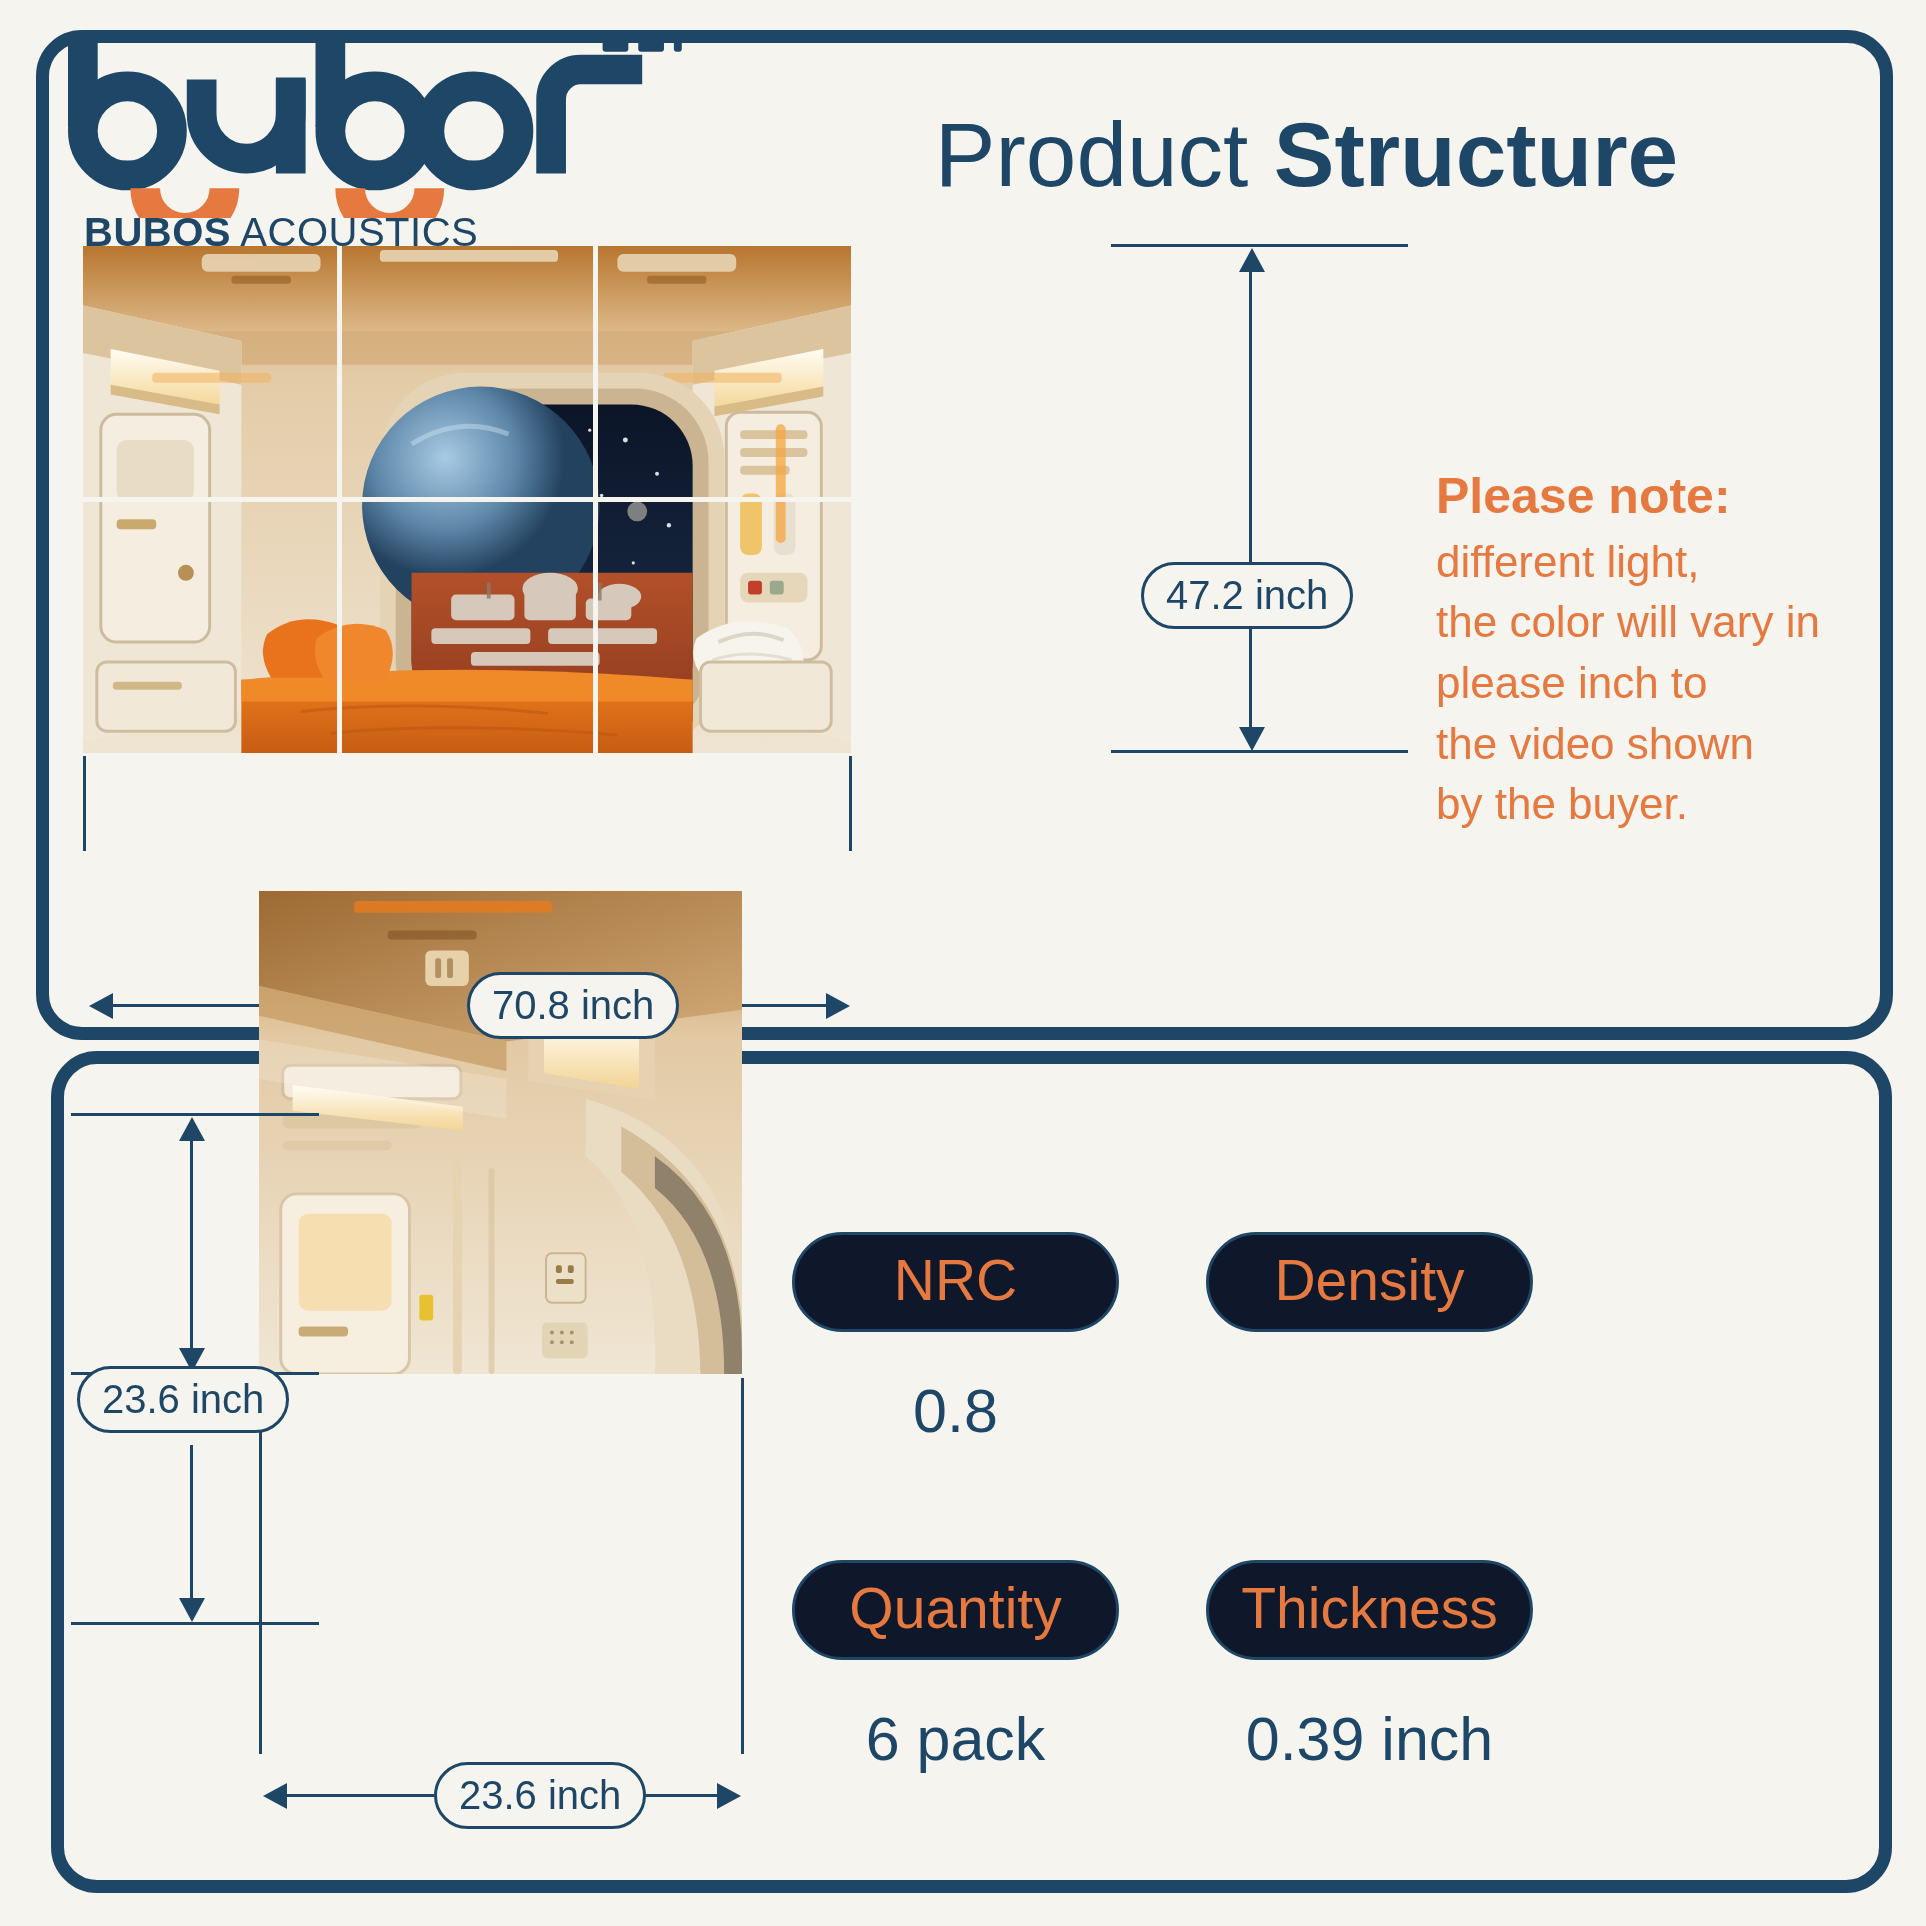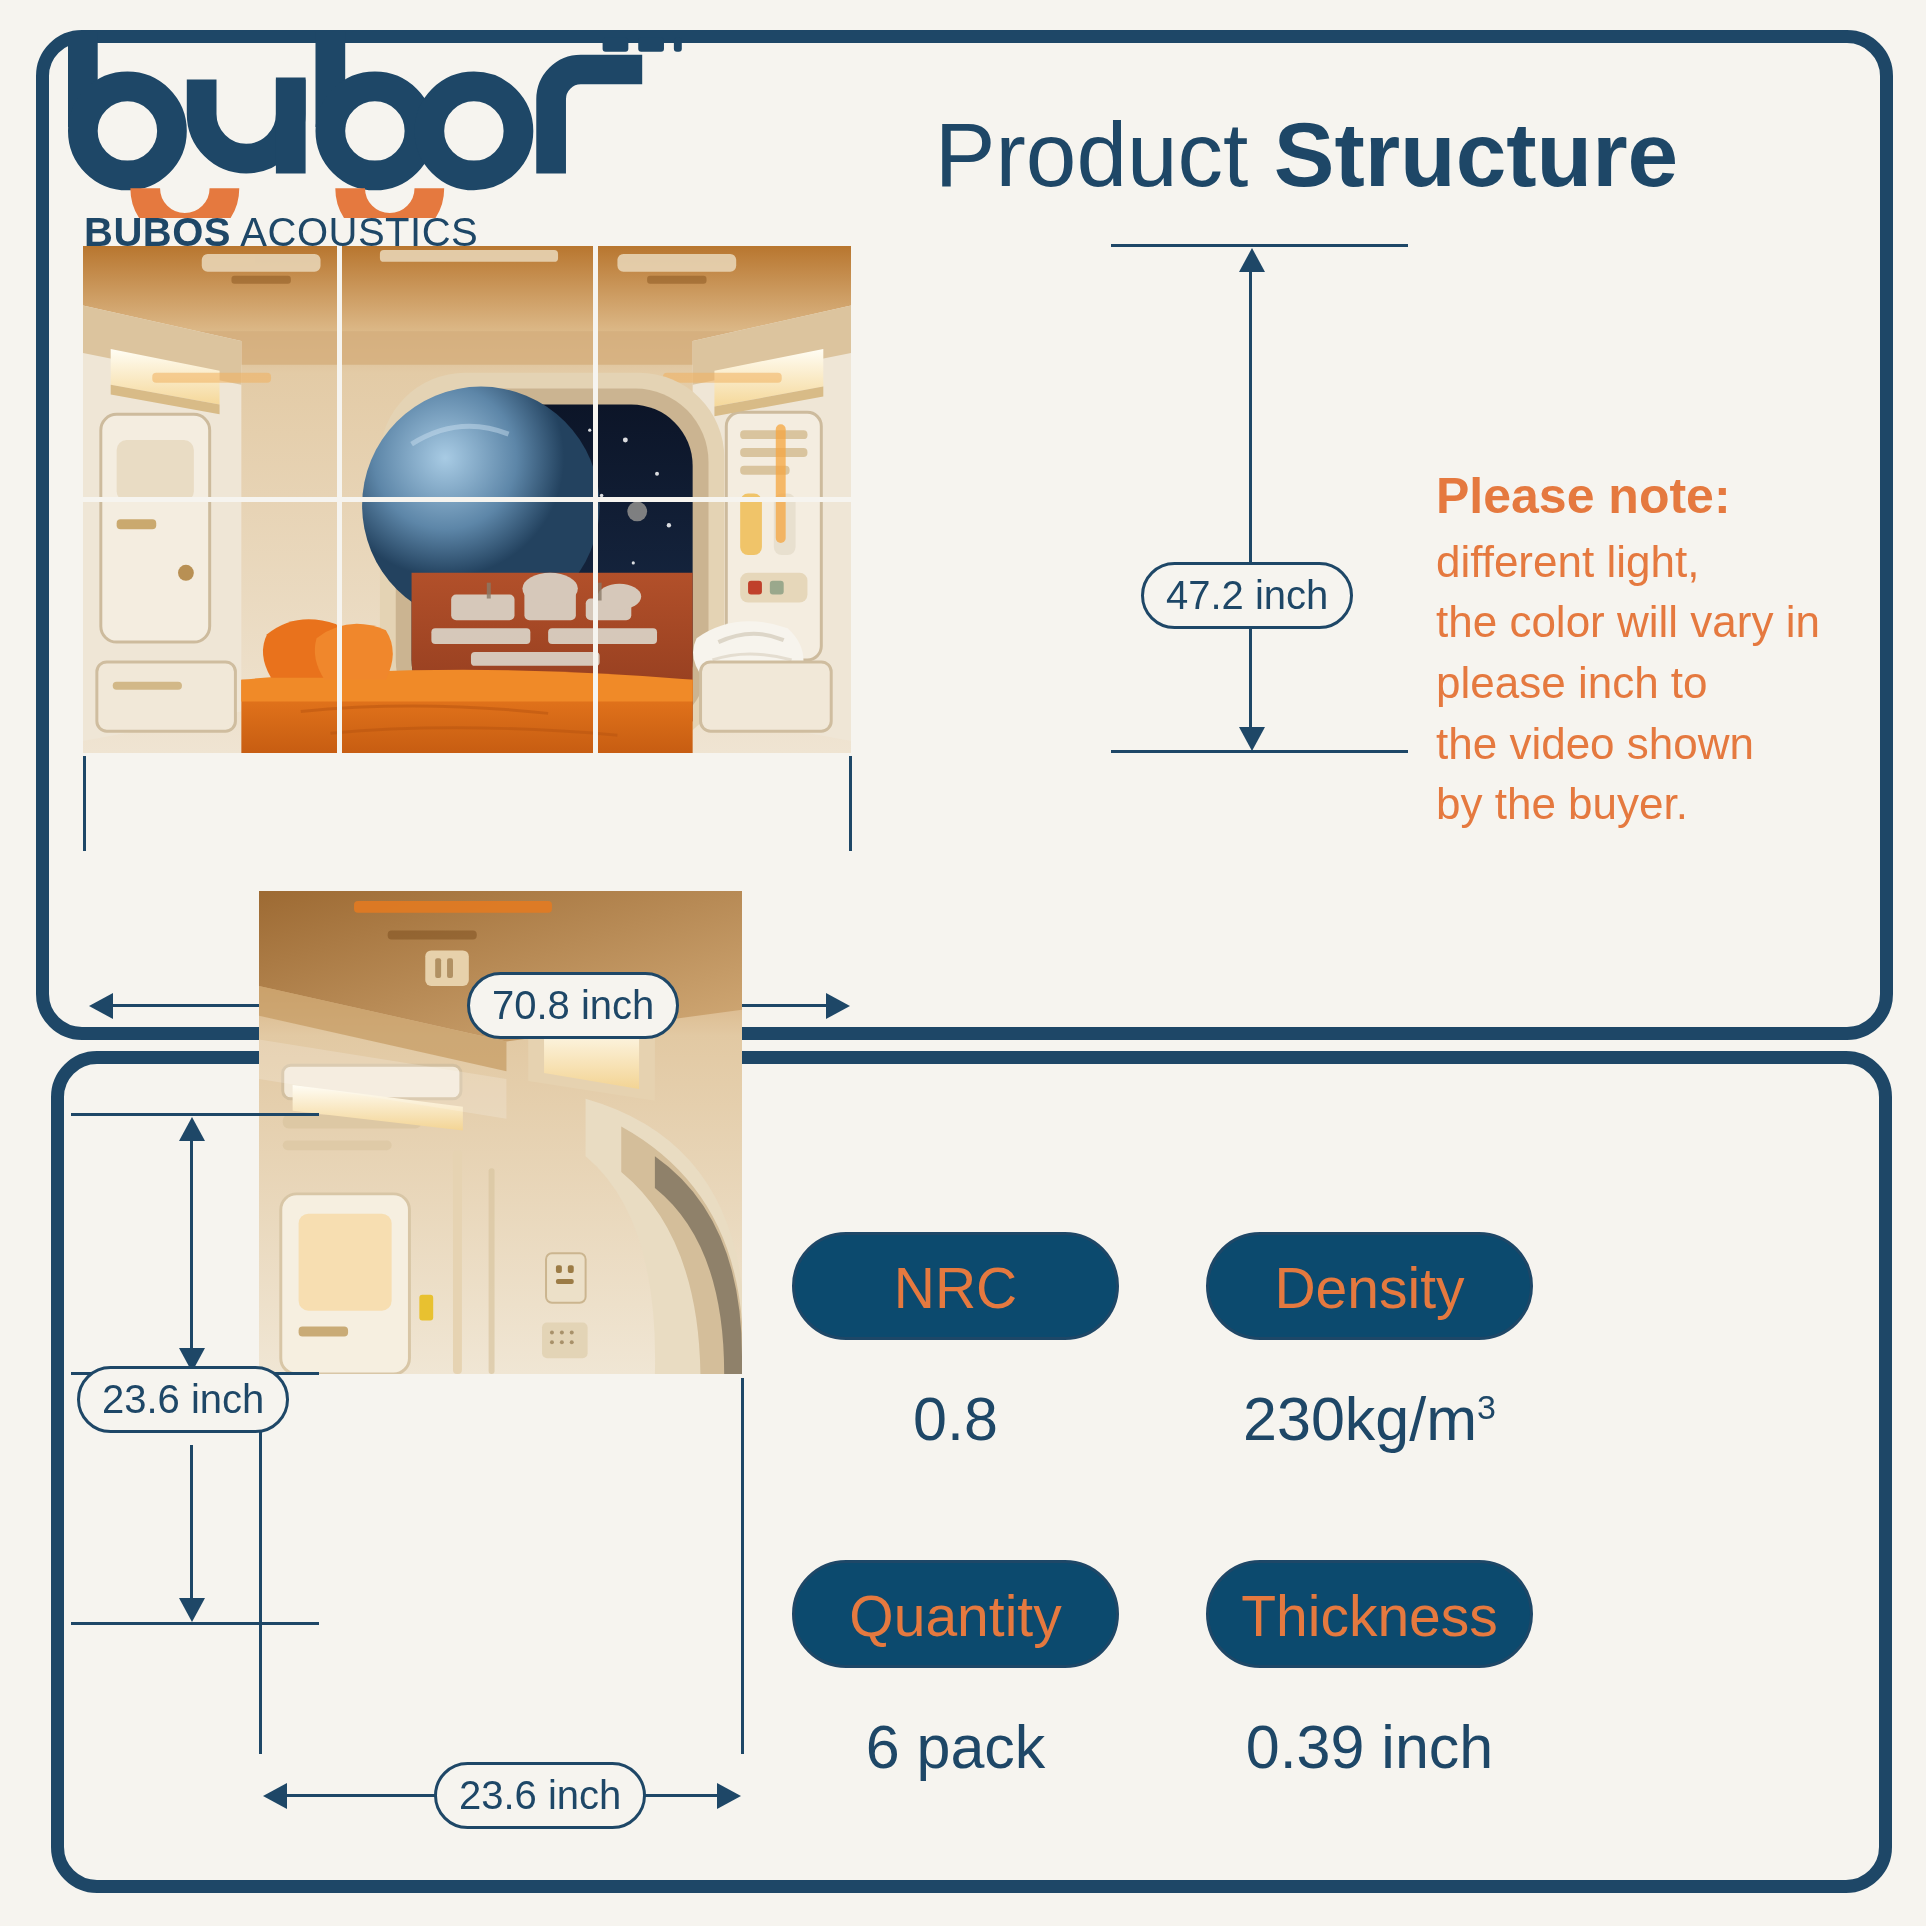--- a/index.html
+++ b/index.html
@@ -100,22 +100,22 @@
   .note-title { font-size: 50px; font-weight: bold; line-height: 1.25; margin-bottom: 4px; }
   .note-line { font-size: 44px; line-height: 1.38; font-weight: normal; }
 
   
   .spec { position: absolute; width: 327px; text-align: center; }
   .spec-pill {
     border: 3px solid #1e4767;
     border-radius: 989px;
     color: #e5793f;
     font-size: 57px;
-    padding: 20px 10px 16px;
-    background: #0c4a6e;
+    padding: 12px 10px 16px;
+    background: #0f172a;
     white-space: nowrap;
   }
   .spec-val {
     margin-top: 44px;
     color: #1e4767;
     font-size: 61px;
     white-space: nowrap;
   }
   .spec-val sup { font-size: 34px; vertical-align: super; }
 </style>
@@ -436,21 +436,20 @@
   <div class="arrow-right" style="left:717px; top:1783px;"></div>
   <div class="dim-pill" style="left:434px; top:1762px;">23.6 inch</div>
 
   <div class="spec" style="left:792px; top:1232px;">
     <div class="spec-pill">NRC</div>
     <div class="spec-val">0.8</div>
   </div>
 
   <div class="spec" style="left:1206px; top:1232px;">
     <div class="spec-pill">Density</div>
-    <div class="spec-val"><span>230kg/m</span><sup>3</sup></div>
   </div>
 
   <div class="spec" style="left:792px; top:1560px;">
     <div class="spec-pill">Quantity</div>
     <div class="spec-val">6 pack</div>
   </div>
 
   <div class="spec" style="left:1206px; top:1560px;">
     <div class="spec-pill">Thickness</div>
     <div class="spec-val">0.39 inch</div>

